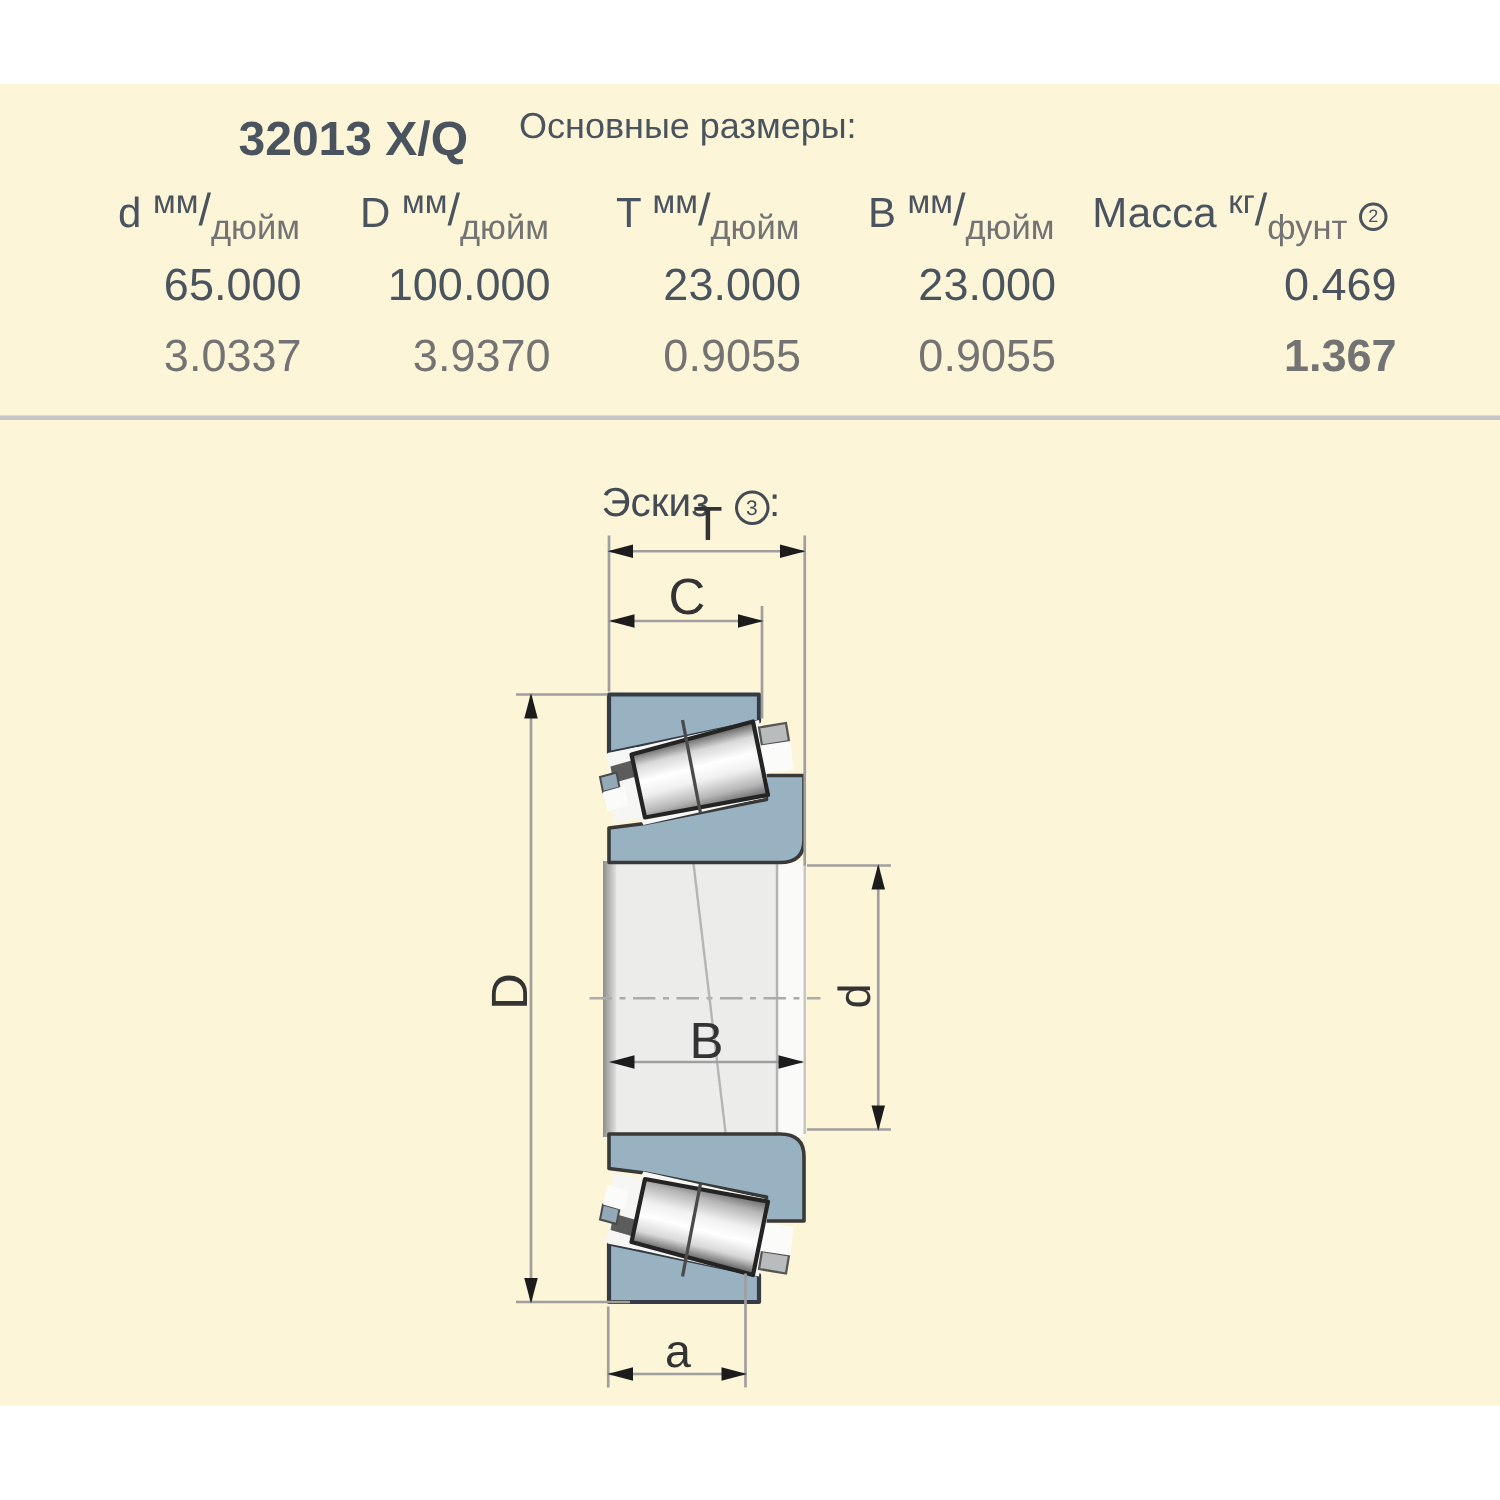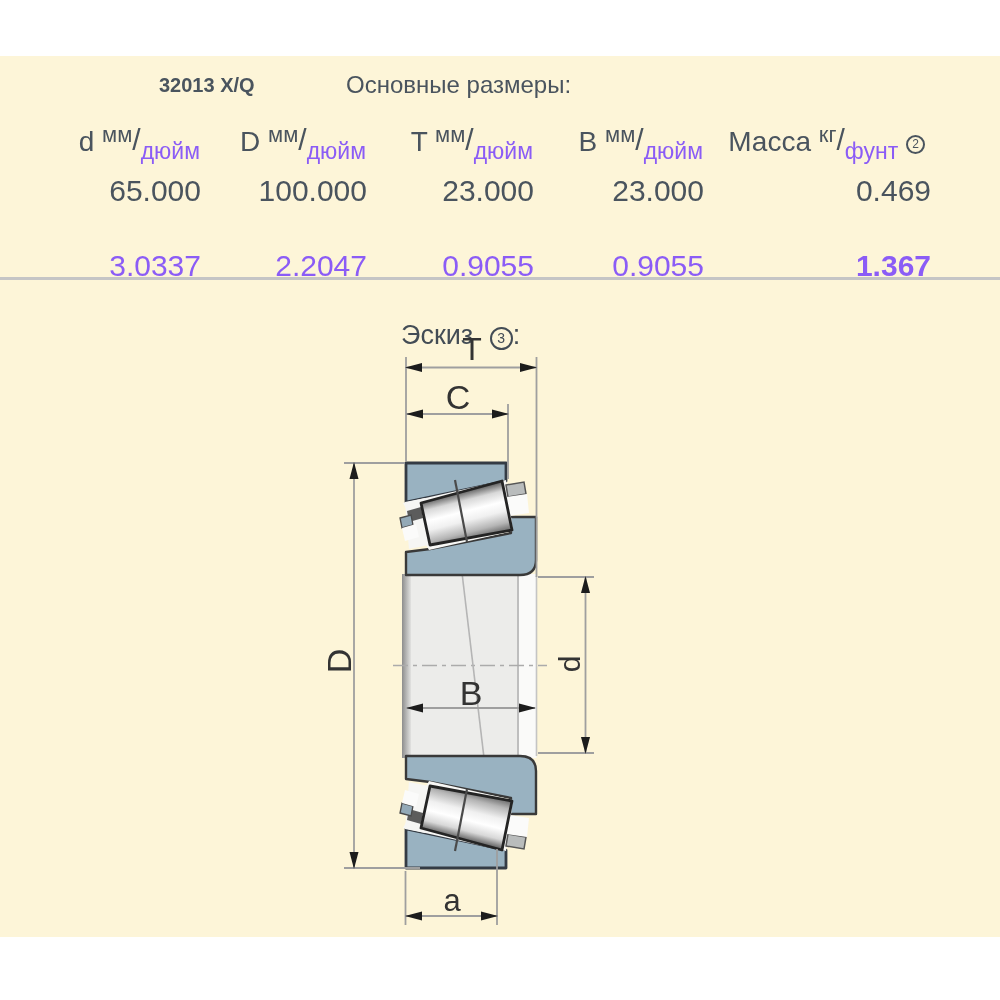--- a/index.html
+++ b/index.html
@@ -1,35 +1,35 @@
 <!DOCTYPE html>
 <html><head>
 <meta charset="utf-8">
 <style>
   html,body{margin:0;padding:0;}
   body{width:1000px;height:1000px;background:#ffffff;font-family:"Liberation Sans", sans-serif;position:relative;overflow:hidden;}
   .abs{position:absolute;white-space:nowrap;}
   .dk{color:#4a545e;}
-  .bl{color:#8b5cf6;margin-top:28px;}
+  .bl{color:#737373;}
     .hc{top:121px;font-size:28px;line-height:28px;}
   .hm{font-size:28px;}
   .hs{font-size:22px;vertical-align:9px;}
   .hsl{font-size:30px;vertical-align:1px;}
   .hb{font-size:23px;vertical-align:-8px;}
   .r1{top:176px;font-size:30px;line-height:30px;}
   .r2{top:223px;font-size:30px;line-height:30px;}
   .circ{display:inline-block;width:15px;height:15px;border:2px solid #4a545e;border-radius:50%;font-size:12px;line-height:15px;text-align:center;vertical-align:3px;color:#4a545e;}
   .circ3{display:inline-block;width:19px;height:19px;border:2px solid #434c55;border-radius:50%;font-size:14px;line-height:19px;text-align:center;vertical-align:1px;color:#434c55;margin-left:9px;}
 </style>
 </head>
 <body>
 
 <div class="abs" style="left:0;top:56px;width:1000px;height:881px;background:#fdf5d8;"></div>
 
-<div class="abs dk" style="left:159px;top:74px;font-size:20px;font-weight:bold;">32013 X/Q</div>
+<div class="abs dk" style="left:159px;top:74px;font-size:32px;font-weight:bold;">32013 X/Q</div>
 
 <div class="abs dk" style="left:346px;top:71px;font-size:24px;">Основные размеры:</div>
 
 <div class="abs dk hc" style="right:800px;"><span class="hm">d</span> <span class="hs">мм</span><span class="hsl">/</span><span class="bl hb">дюйм</span></div>
 
 <div class="abs dk hc" style="right:634px;"><span class="hm">D</span> <span class="hs">мм</span><span class="hsl">/</span><span class="bl hb">дюйм</span></div>
 
 <div class="abs dk hc" style="right:467px;"><span class="hm">T</span> <span class="hs">мм</span><span class="hsl">/</span><span class="bl hb">дюйм</span></div>
 
 <div class="abs dk hc" style="right:297px;"><span class="hm">B</span> <span class="hs">мм</span><span class="hsl">/</span><span class="bl hb">дюйм</span></div>
@@ -41,21 +41,21 @@
 <div class="abs dk r1" style="right:633px;">100.000</div>
 
 <div class="abs dk r1" style="right:466px;">23.000</div>
 
 <div class="abs dk r1" style="right:296px;">23.000</div>
 
 <div class="abs dk r1" style="right:69px;">0.469</div>
 
 <div class="abs bl r2" style="right:799px;">3.0337</div>
 
-<div class="abs bl r2" style="right:633px;">2.2047</div>
+<div class="abs bl r2" style="right:633px;">3.9370</div>
 
 <div class="abs bl r2" style="right:466px;">0.9055</div>
 
 <div class="abs bl r2" style="right:296px;">0.9055</div>
 
 <div class="abs bl r2" style="right:69px;font-weight:bold;">1.367</div>
 
 <div class="abs" style="left:0;top:277px;width:1000px;height:3px;background:#c5c5c5;"></div>
 
 <div class="abs" style="left:401px;top:293px;font-size:27px;color:#434c55;margin-top:27px;">Эскиз <span class="circ3">3</span>:</div>

